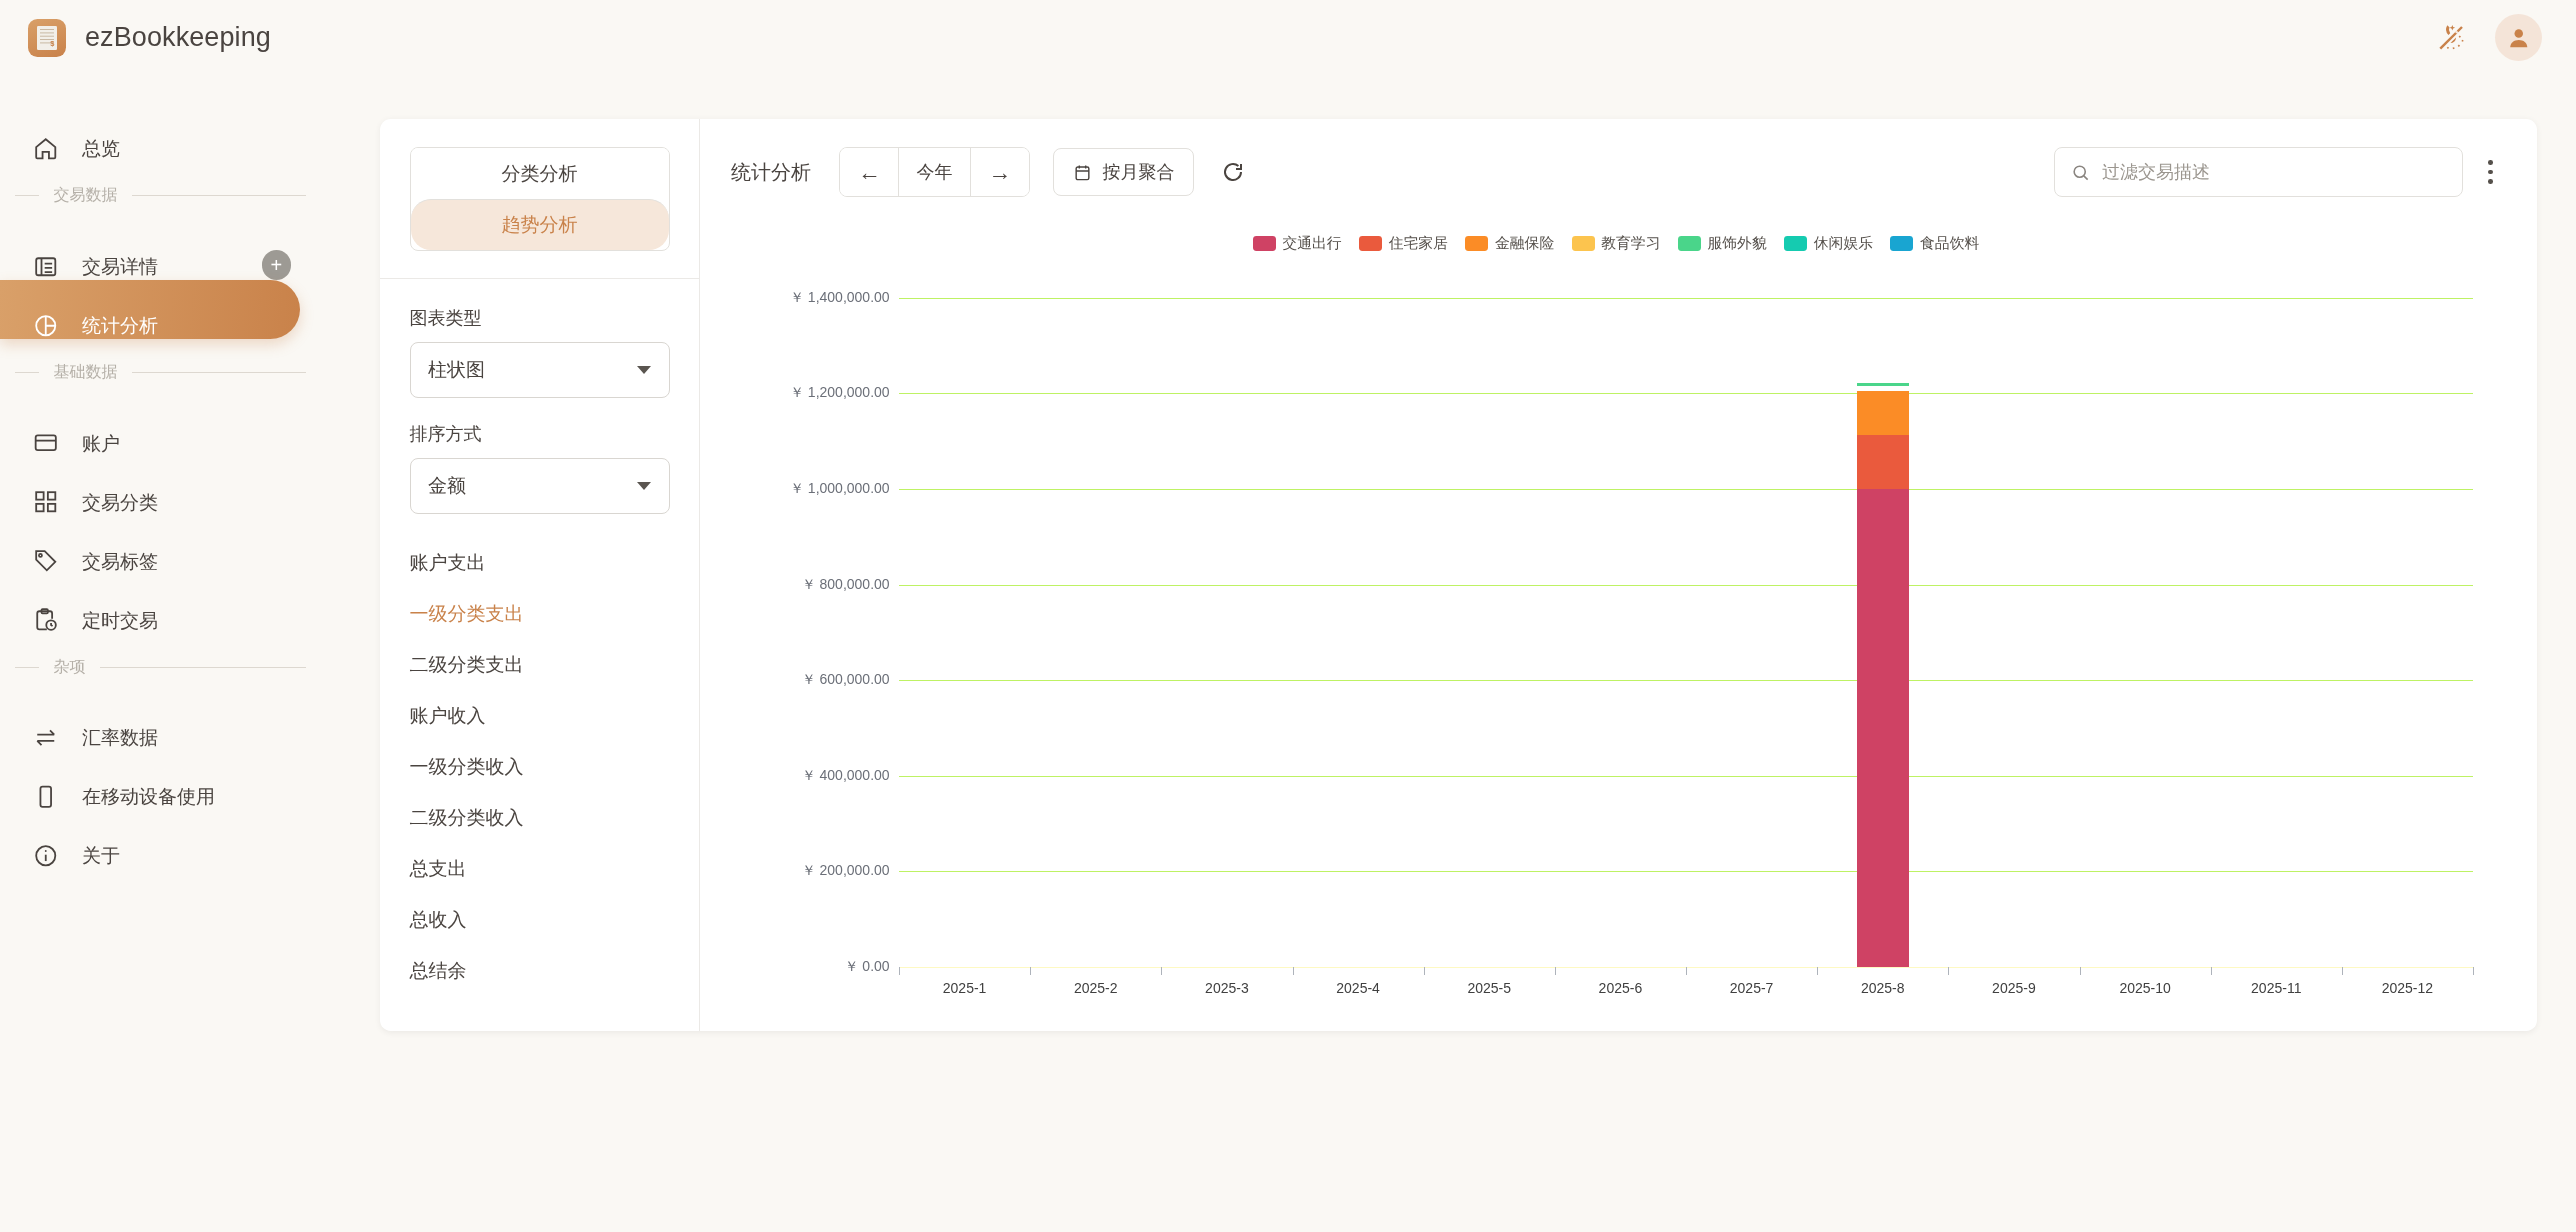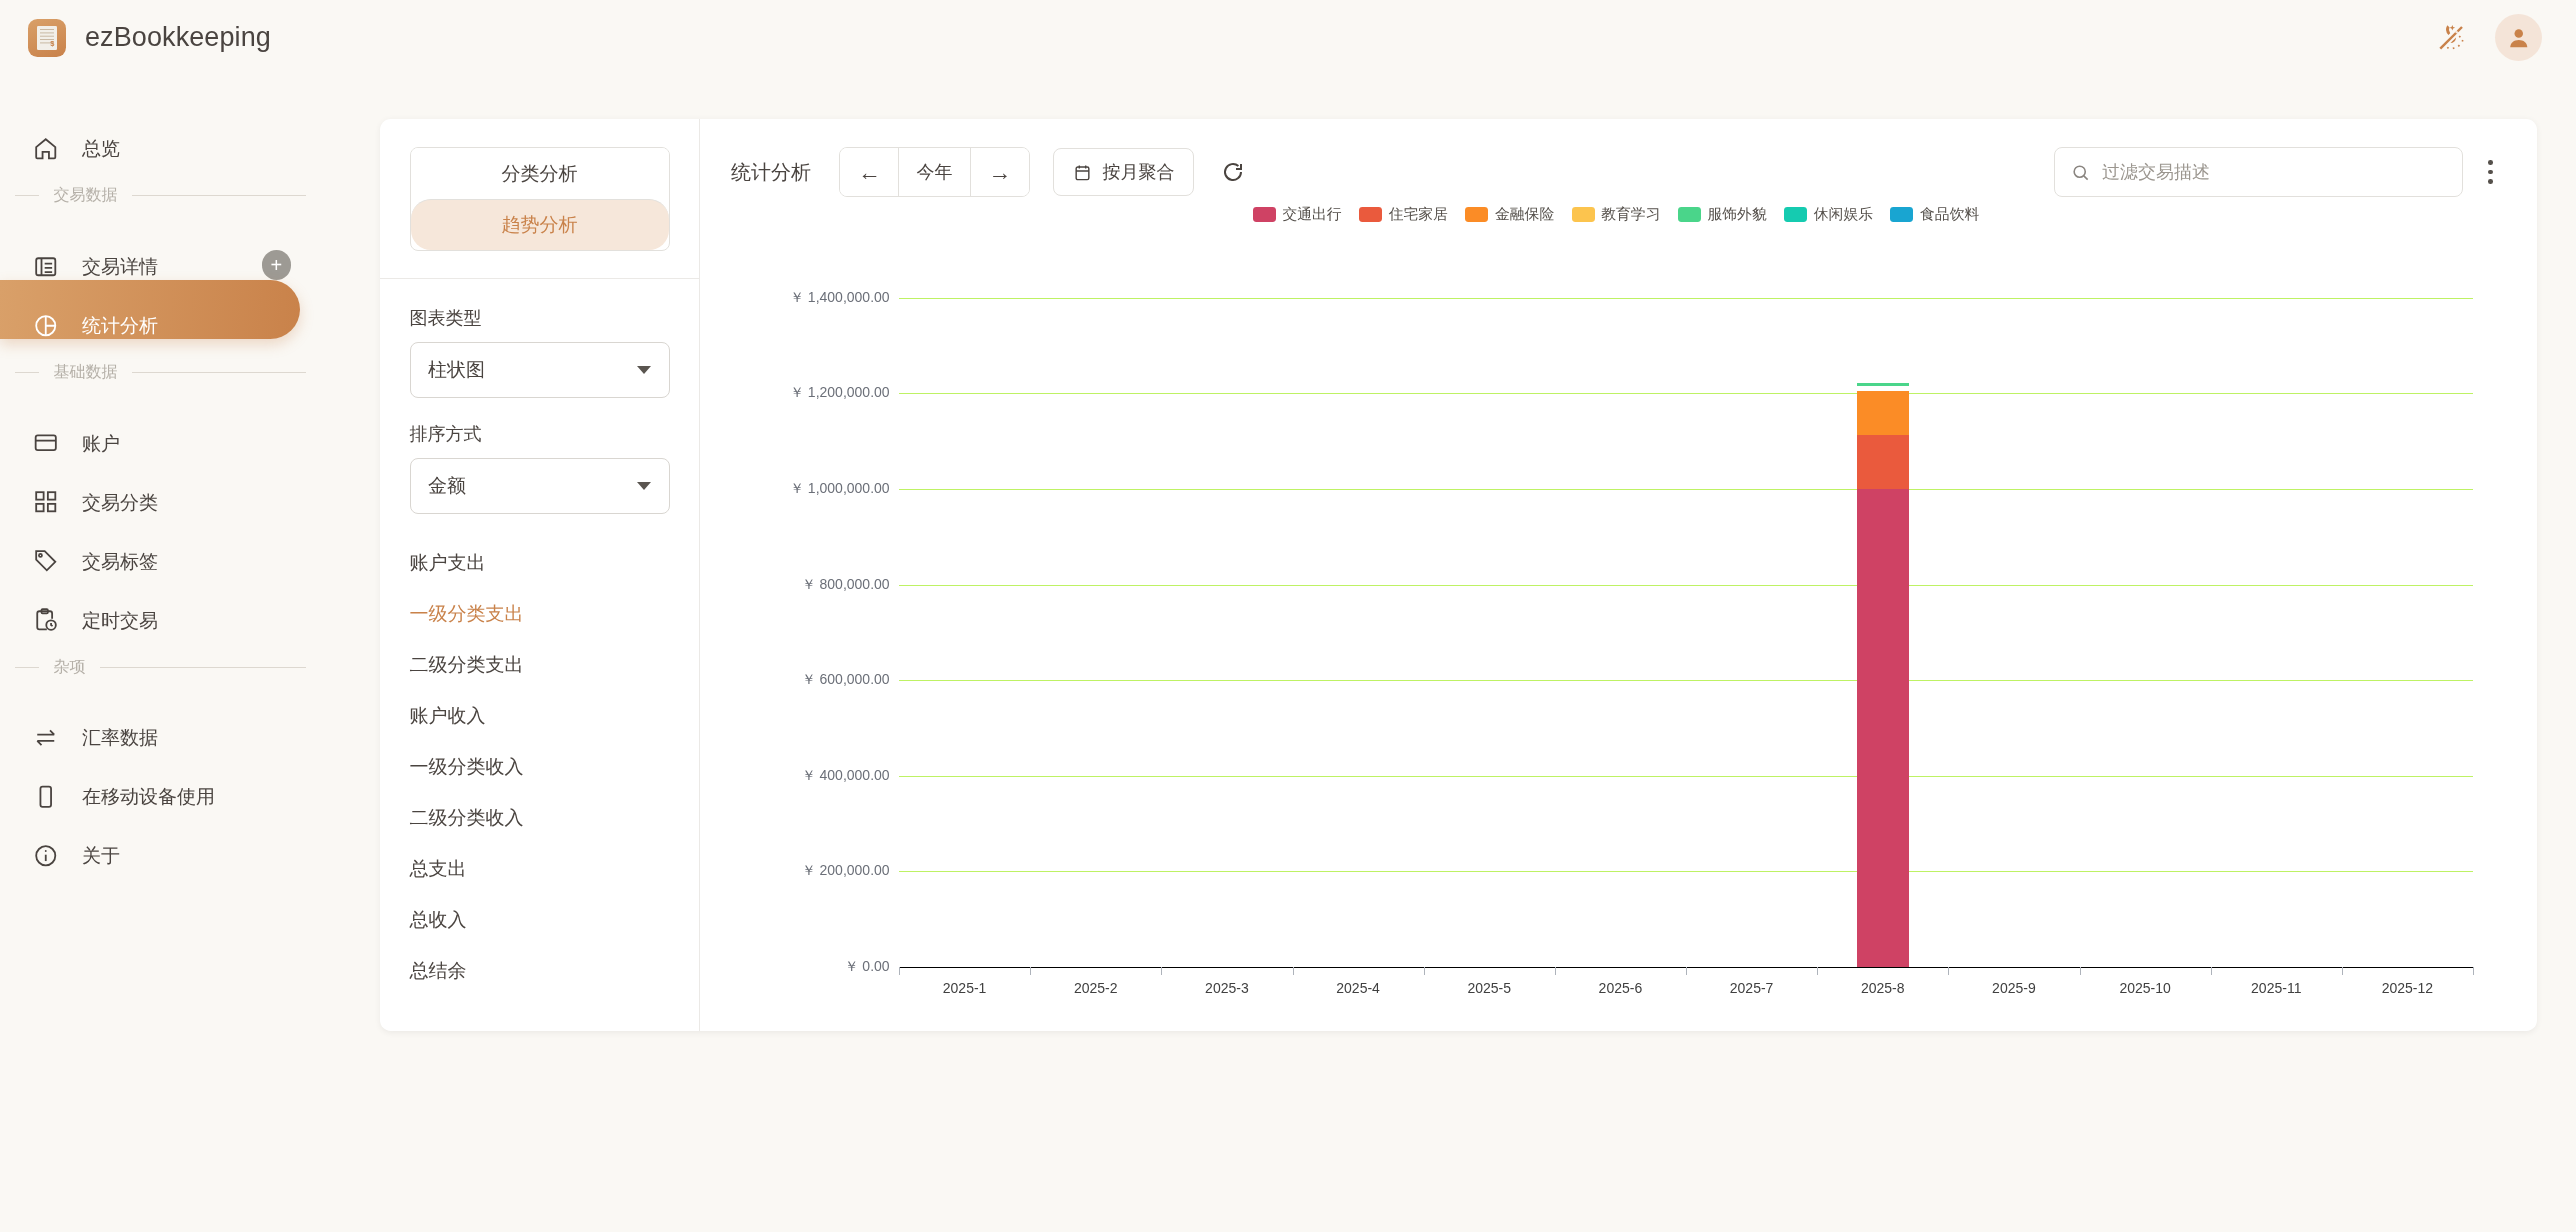--- a/index.html
+++ b/index.html
@@ -149,31 +149,31 @@
     border: none; outline: none; font-size: 18px; color: #0f766e; width: 100%;
     font-family: inherit; background: transparent;
   }
   .search-box input::placeholder { color: #9b9views; }
   .search-box input::placeholder { color: #9b968f; }
   .kebab { display: flex; flex-direction: column; gap: 4.7px; padding: 6.7px 8px; cursor: pointer; }
   .kebab i { width: 4.7px; height: 4.7px; border-radius: 50%; background: #55504b; display: block; }
 
   .legend {
     display: flex; justify-content: center; align-items: center; gap: 17.4px;
-    margin-top: 8px;
+    margin-top: 37px;
   }
   .legend-item { display: flex; align-items: center; gap: 6.7px; cursor: pointer; }
   .legend-swatch { width: 23px; height: 14.8px; border-radius: 3.4px; flex: none; }
   .legend-label { font-size: 14.8px; color: #55504b; white-space: nowrap; }
 
   
   .plot { position: absolute; left: 31px; right: 36px; top: 164px; bottom: 16px; }
   .plot-inner { position: absolute; left: 168px; right: 28px; top: 14.8px; bottom: 48px; }
   .gridline { position: absolute; left: 0; right: 0; height: 0.7px; background: #bef264; }
-  .gridline.axis { background: #000000; height: 1.3px; }
+  .gridline.axis { background: #fef9c3; height: 1.3px; }
   .ytick {
     position: absolute; right: calc(100% + 9.4px); transform: translateY(-50%);
     font-size: 14px; color: #6b6f78; white-space: nowrap;
   }
   .xtick {
     position: absolute; top: calc(100% + 13.4px); transform: translateX(-50%);
     font-size: 14px; color: #404040; white-space: nowrap;
   }
   .xmark { position: absolute; top: 100%; width: 0.7px; height: 8px; background: #aeb3bb; }
   .bar { position: absolute; bottom: 0; width: 52px; transform: translateX(-50%); }

